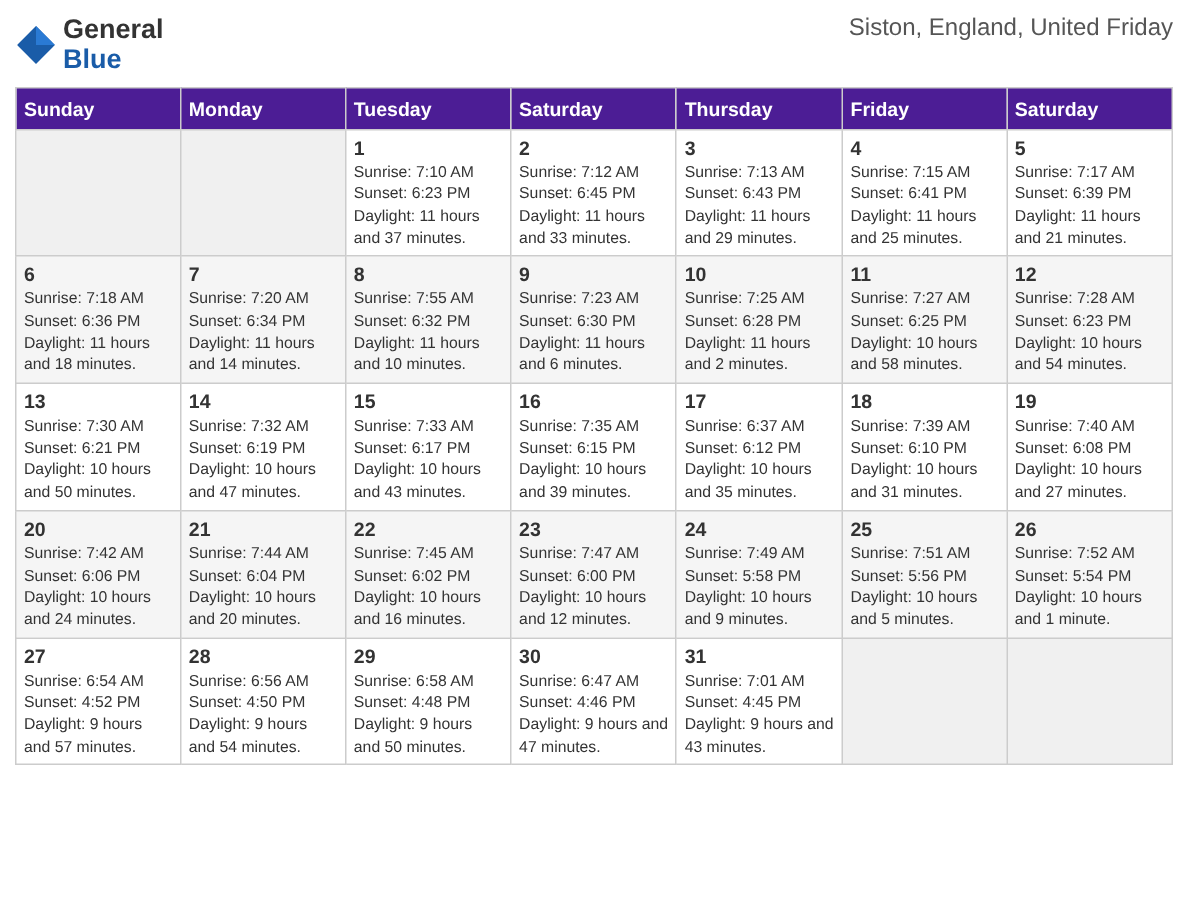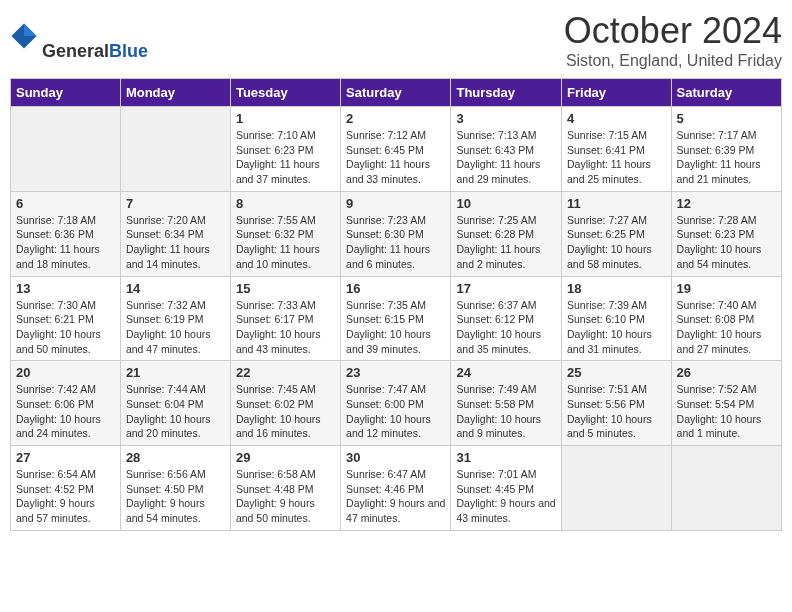--- a/index.html
+++ b/index.html
@@ -16,23 +16,22 @@
       align-items: flex-start;
       margin-bottom: 8px;
     }
     .logo {
       display: flex;
       align-items: center;
       gap: 4px;
     }
     .logo-text {
       display: flex;
-      flex-direction: row;
+      flex-direction: column;
       line-height: 1.1;
-      margin-top: 32px;
     }
     .logo-general {
       font-size: 18px;
       font-weight: bold;
       color: #333;
     }
     .logo-blue {
       font-size: 18px;
       font-weight: bold;
       color: #1a5ca8;
@@ -104,21 +103,20 @@
     <svg class="logo-icon" viewBox="0 0 40 40">
       <polygon points="20,2 38,20 20,38 2,20" fill="#1a5ca8"></polygon>
       <polygon points="20,2 38,20 20,20" fill="#2a7ad4"></polygon>
     </svg>
     <div class="logo-text">
       <span class="logo-general">General</span>
       <span class="logo-blue">Blue</span>
     </div>
   </div>
   <div class="title-section">
-    <div class="month-title">October 2024</div>
     <div class="location">Siston, England, United Friday</div>
   </div>
 </div>
 
 <table>
   <thead>
     <tr>
     <th>Sunday</th>
         <th>Monday</th>
         <th>Tuesday</th>

